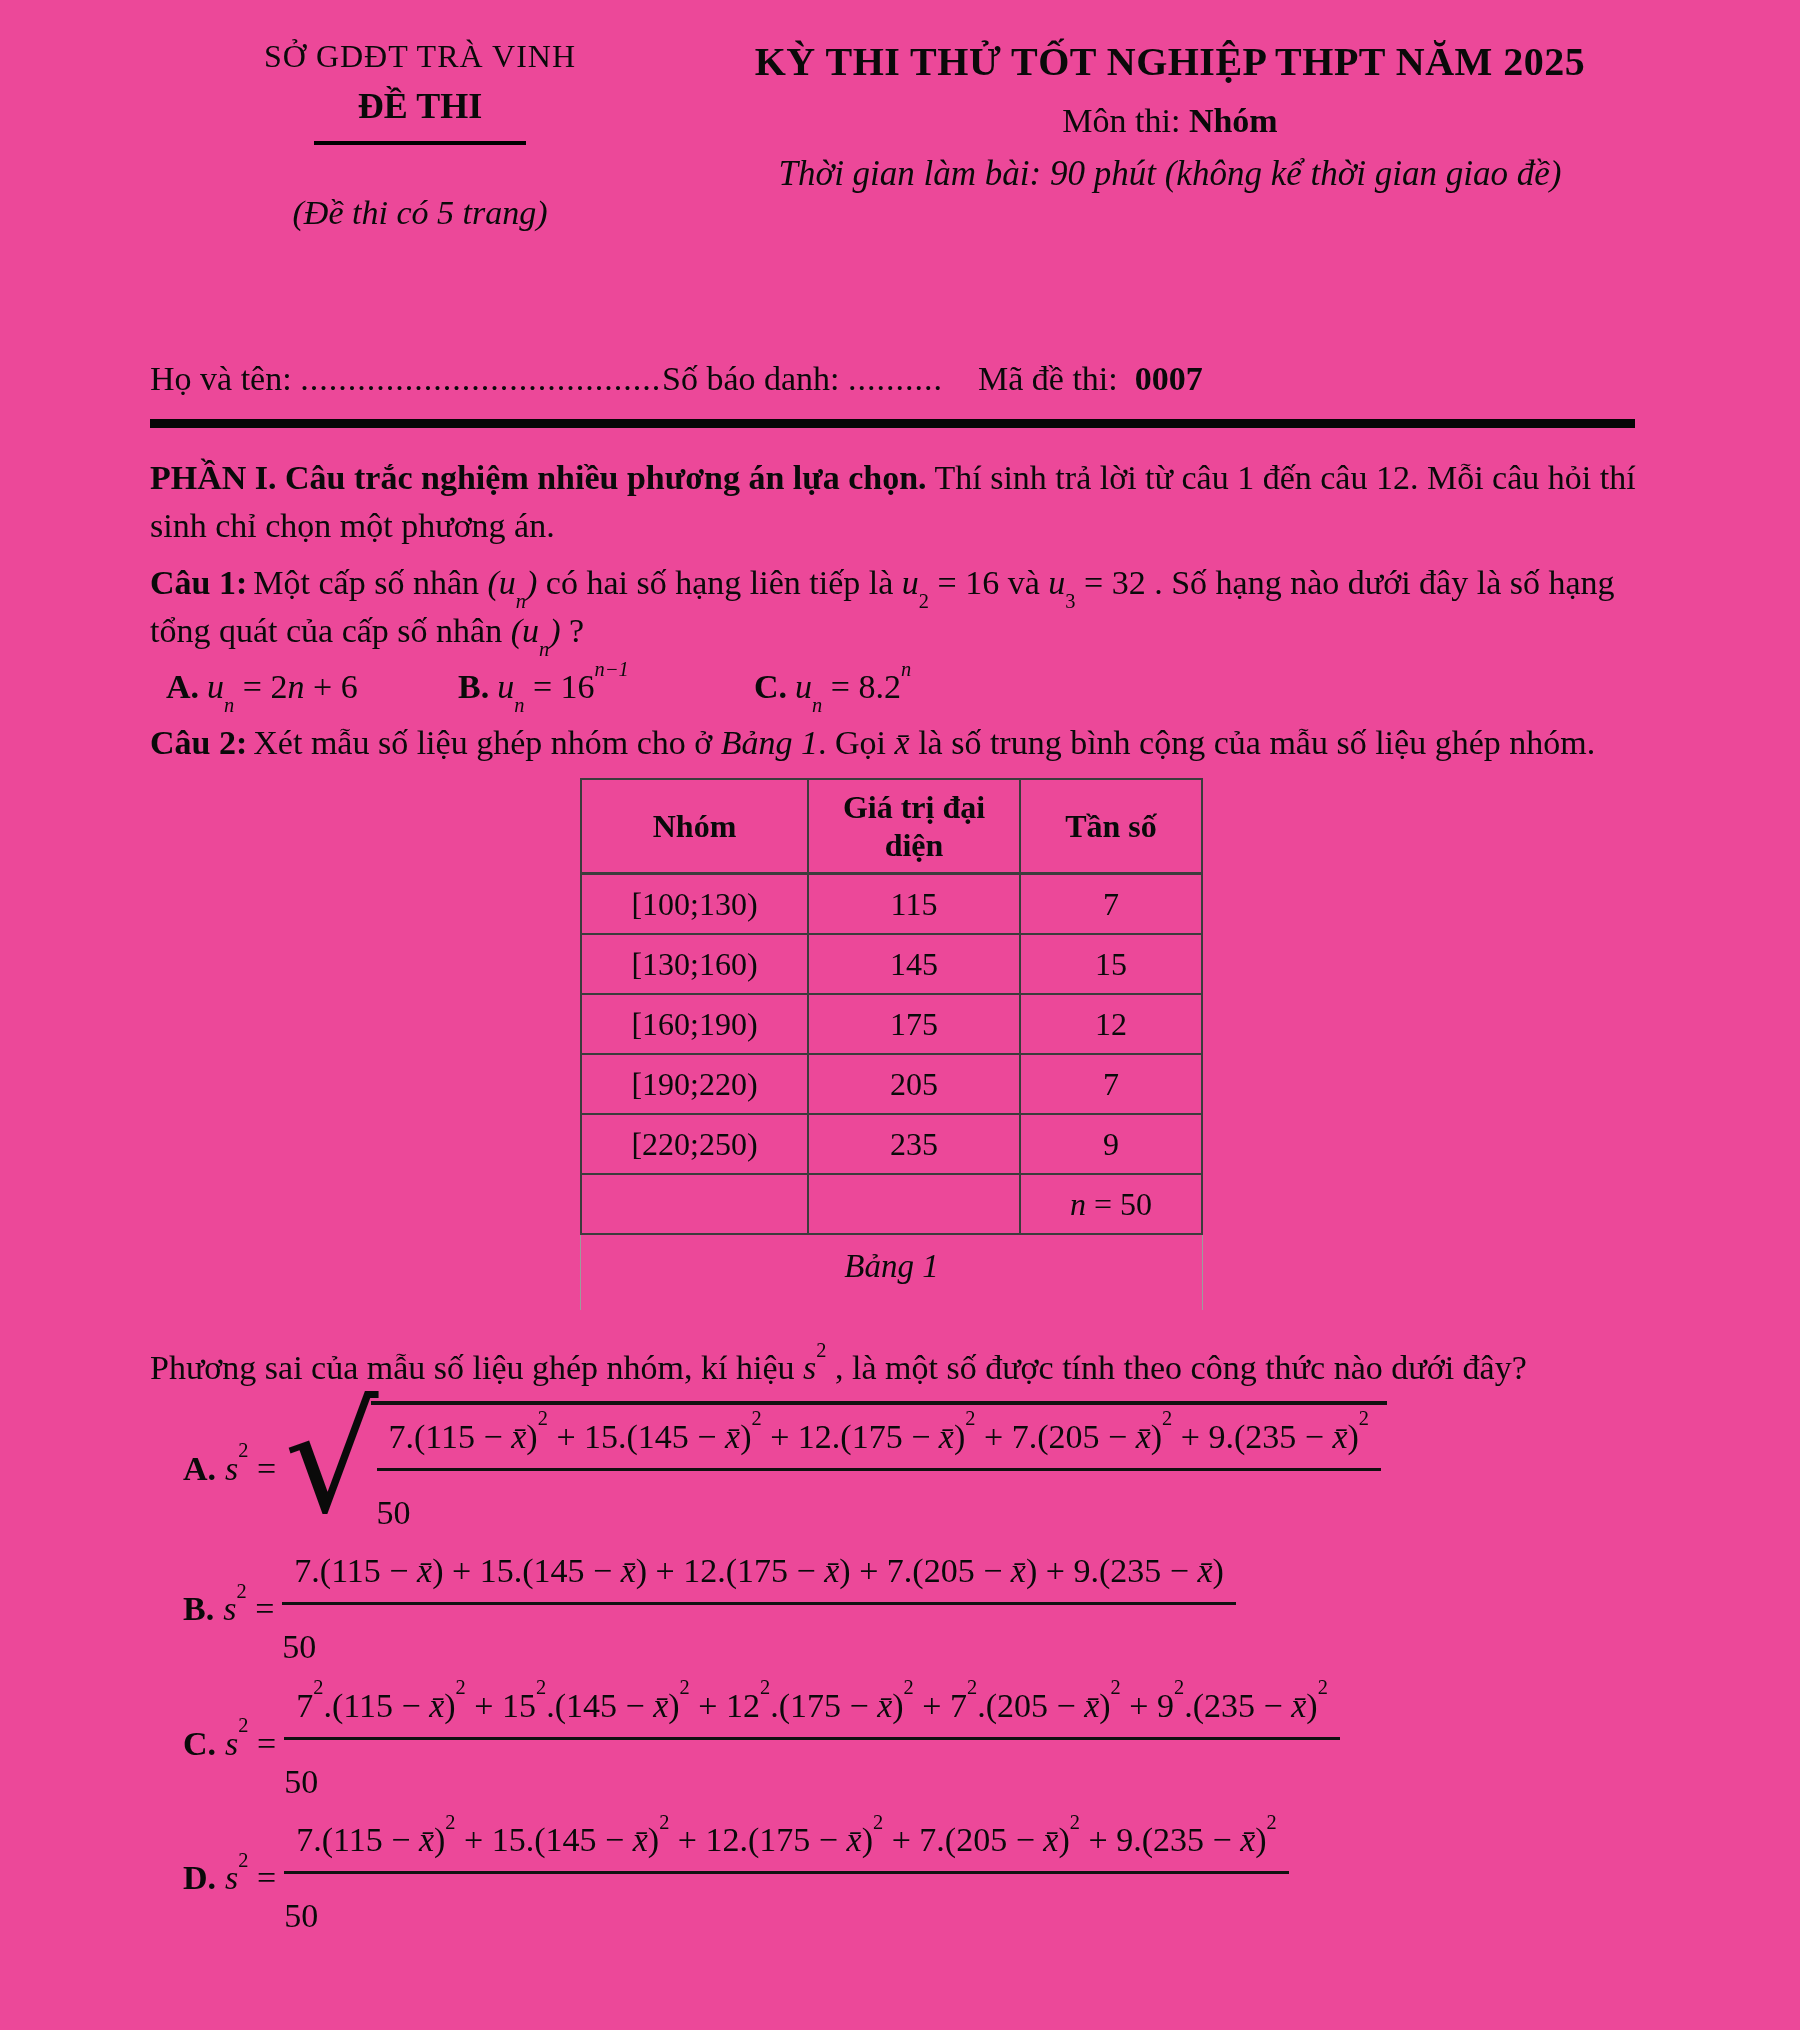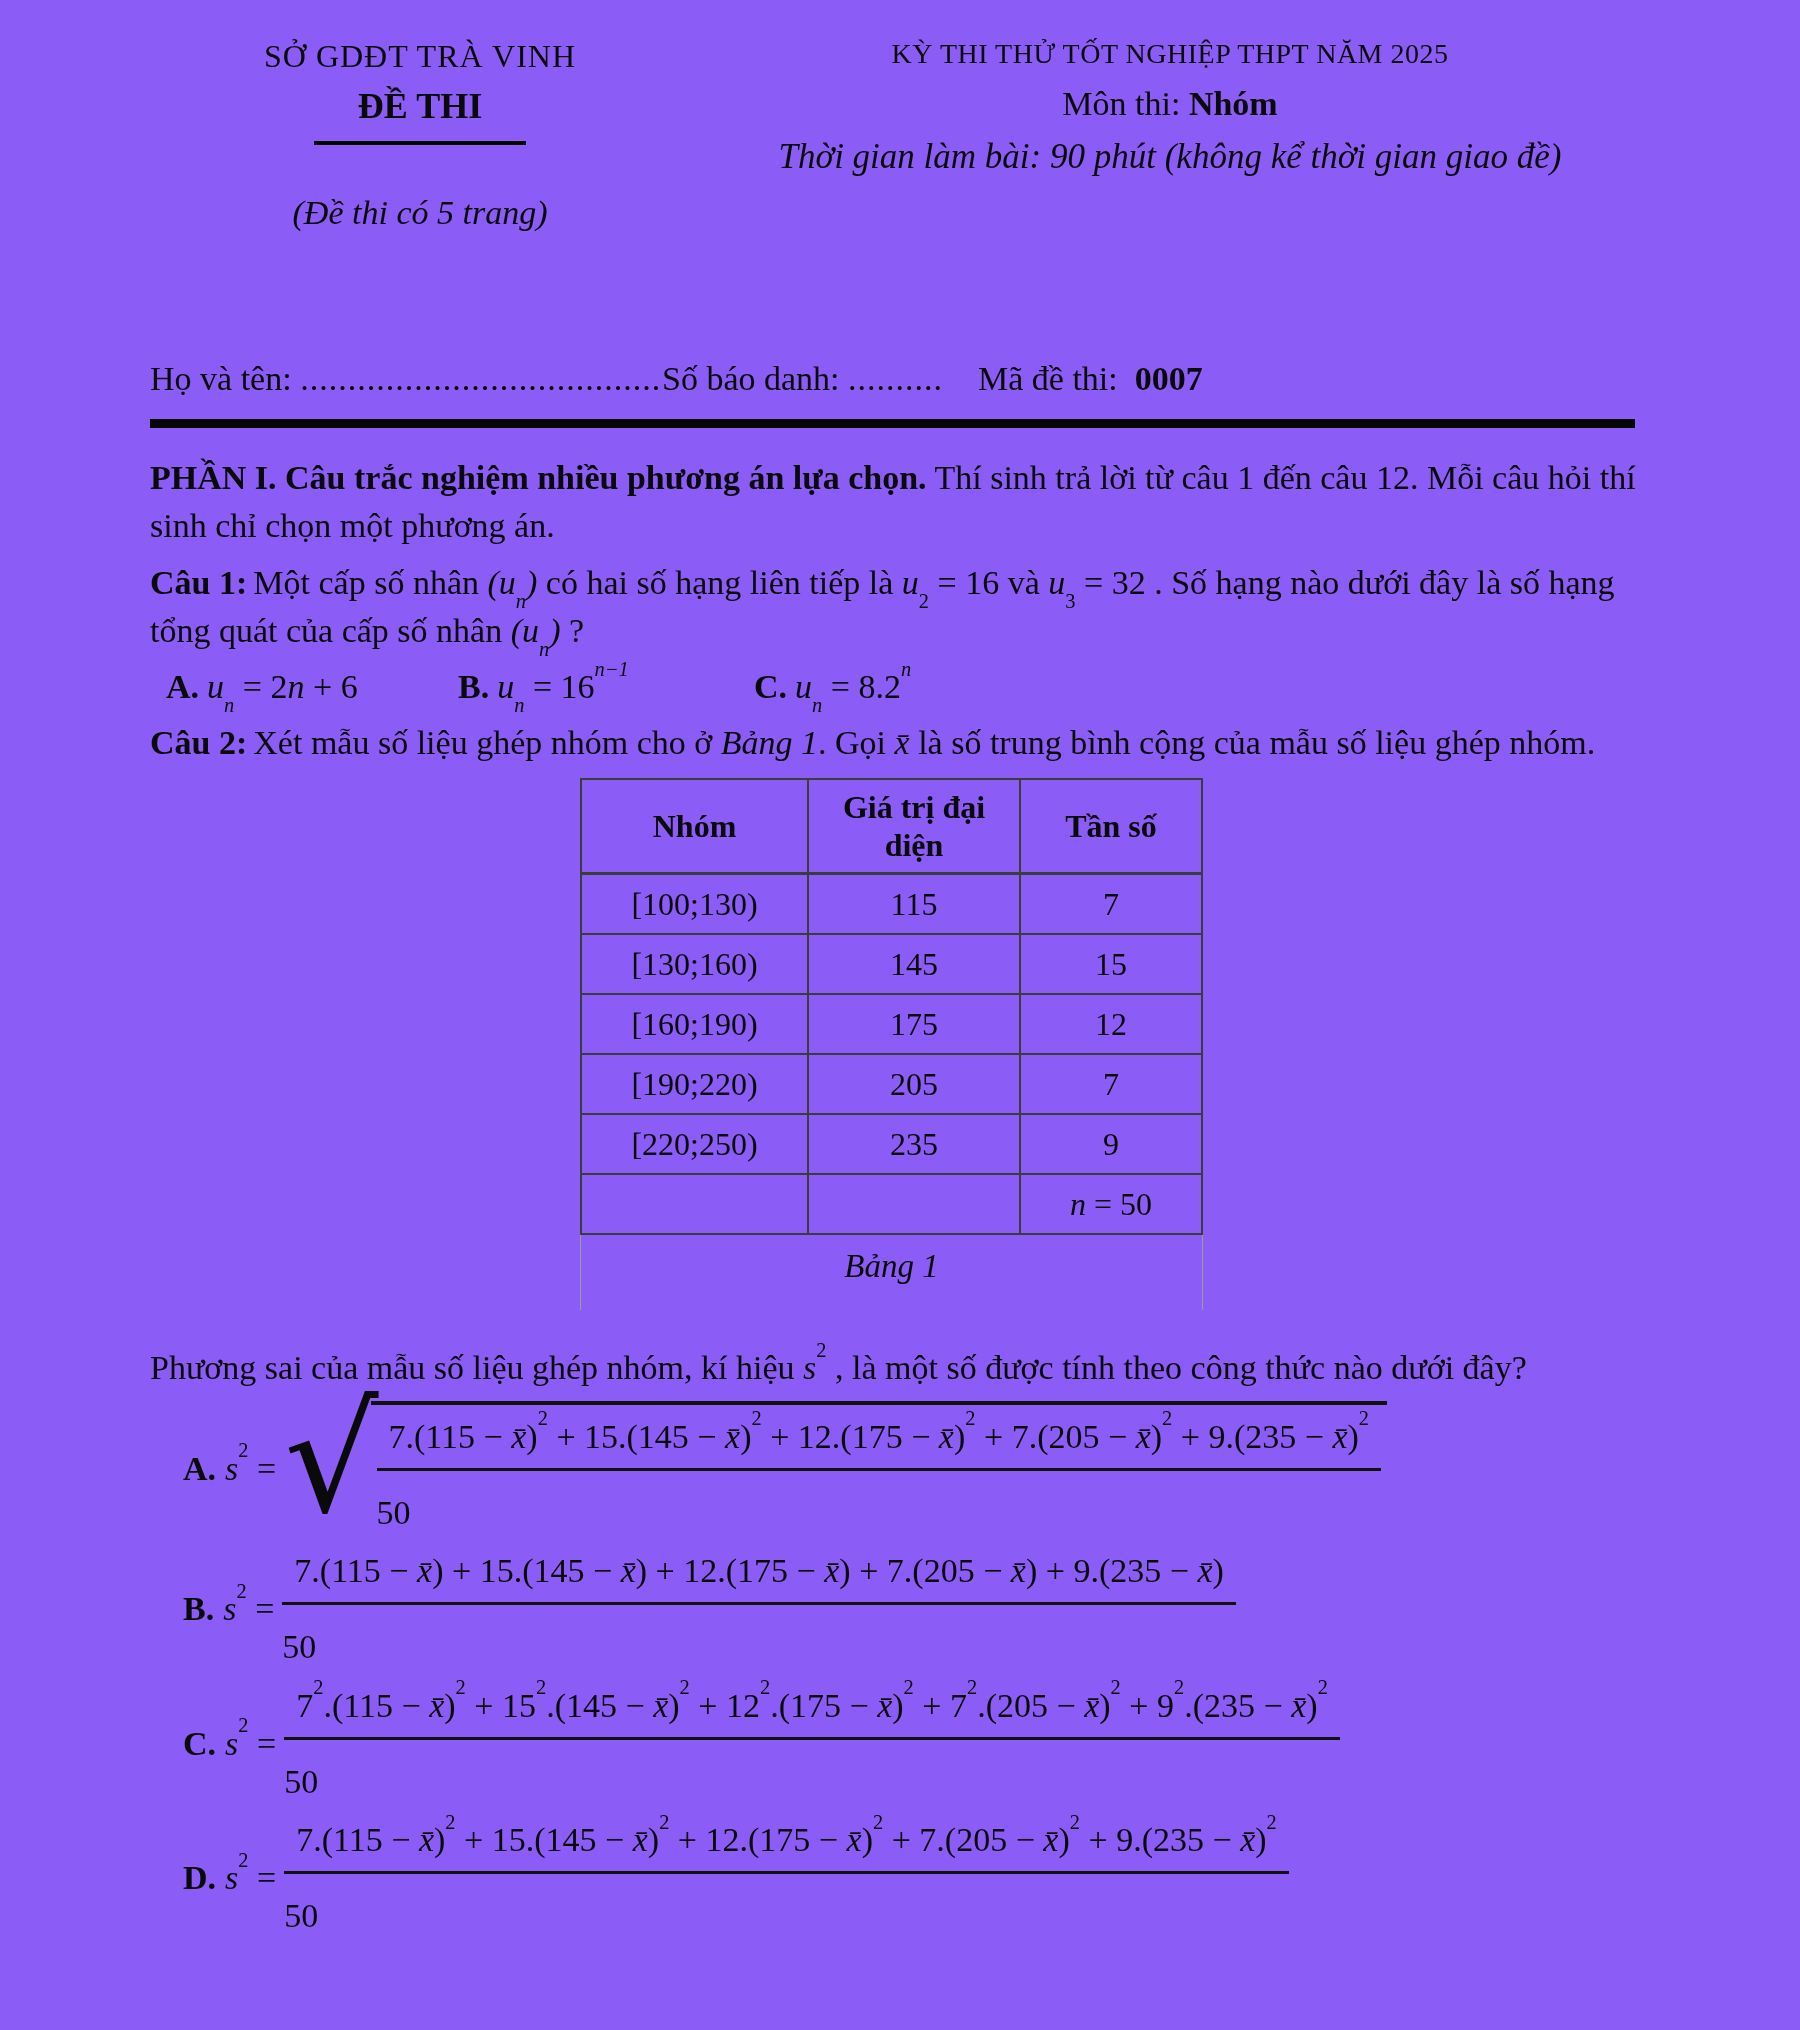--- a/index.html
+++ b/index.html
@@ -1,35 +1,35 @@
 <!DOCTYPE html>
 <html lang="vi"><head>
 <meta charset="utf-8">
 <style>
   html,body{margin:0;padding:0;background:#e8e8e8;}
   .page{
     position:relative;width:1800px;height:2030px;box-sizing:border-box;
-    background:#8b5cf6;color:#0a0a0a;overflow:hidden;
+    background:#ec4899;color:#0a0a0a;overflow:hidden;
     padding:34px 150px 0 150px;
     font-family:"Liberation Serif","DejaVu Serif",serif;
     font-size:34px;line-height:1.42;
   }
   .b{font-weight:bold}
   .it{font-style:italic}
   sup{font-size:0.60em;position:relative;top:-0.50em;line-height:0}
   sub{font-size:0.60em;position:relative;top:0.30em;line-height:0}
   
   .hdr{display:flex;align-items:flex-start}
   .hdr-left{width:540px;text-align:center;flex:0 0 auto}
   .dept{font-size:32px;letter-spacing:1px}
   .dethi{font-size:36px;font-weight:bold;margin-top:2px}
   .dethi-rule{width:212px;height:4px;background:#000;margin:8px auto 0}
   .pages-note{margin-top:44px;font-size:34px}
   .hdr-right{flex:1;text-align:center}
-  .title{font-size:28px;font-weight:normal;letter-spacing:0.5px}
+  .title{font-size:40px;font-weight:bold;letter-spacing:0.5px}
   .subject{font-size:34px;margin-top:6px}
   .duration{font-size:35px;margin-top:4px}
   
   .cand{display:flex;margin-top:118px;white-space:nowrap}
   .cand-name{width:512px}
   .cand-sbd{width:316px}
   .dots{letter-spacing:1px}
   .rule{width:1485px;height:9px;background:#060606;margin-top:16px}
   
   p.par{margin:26px 0 0}

